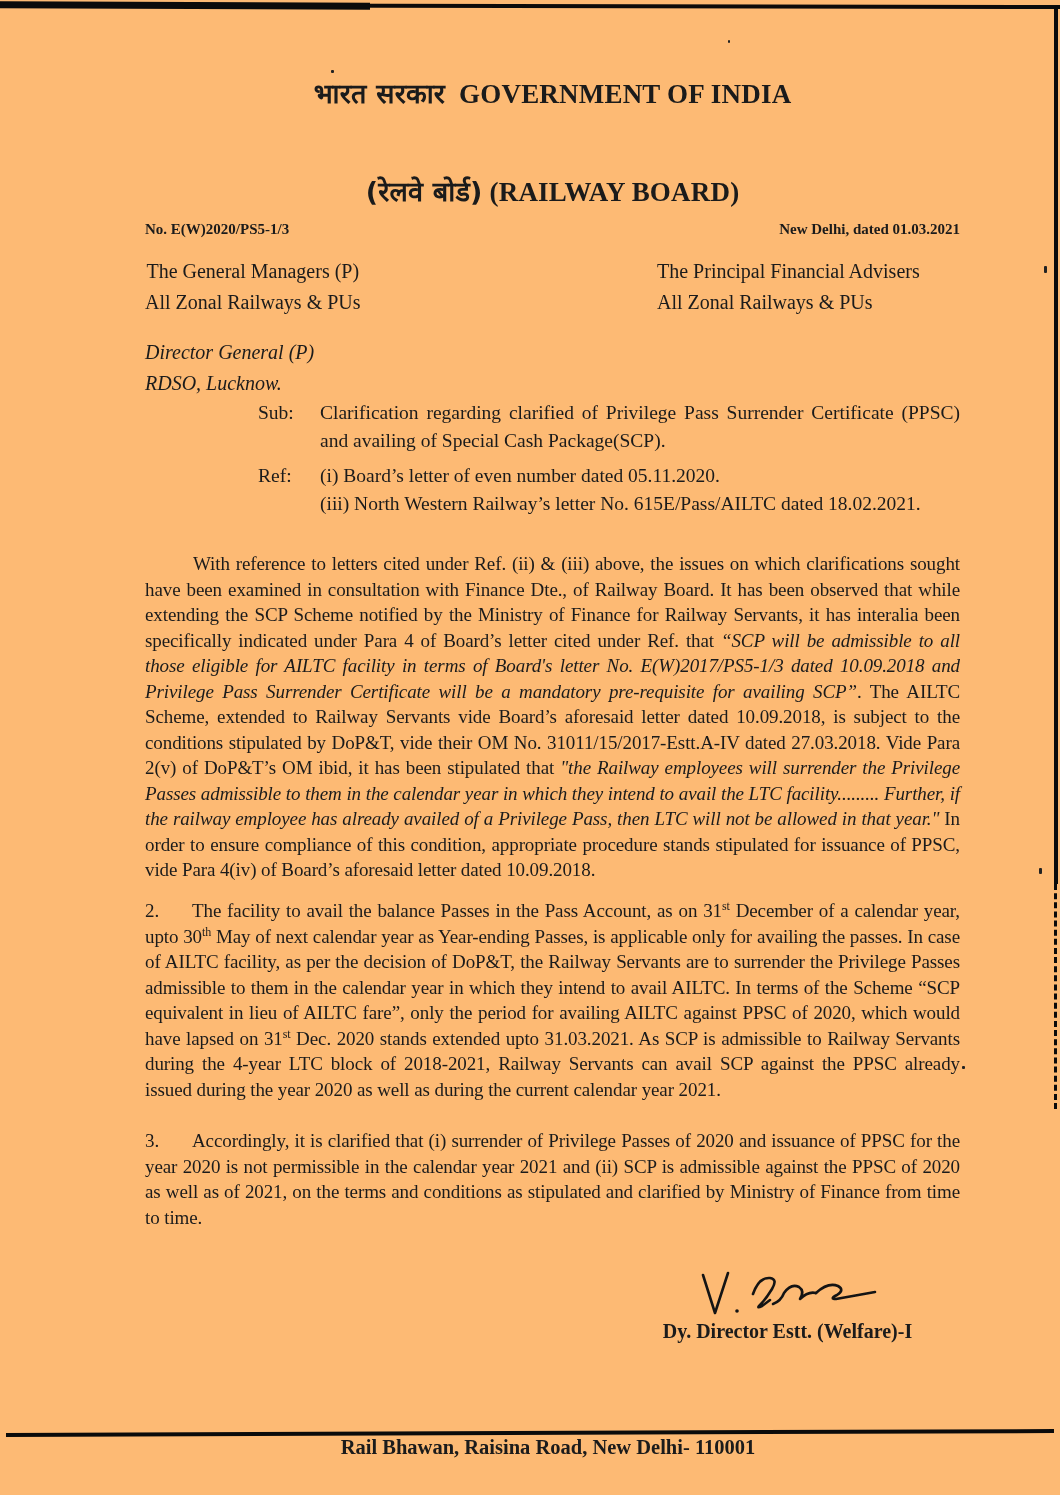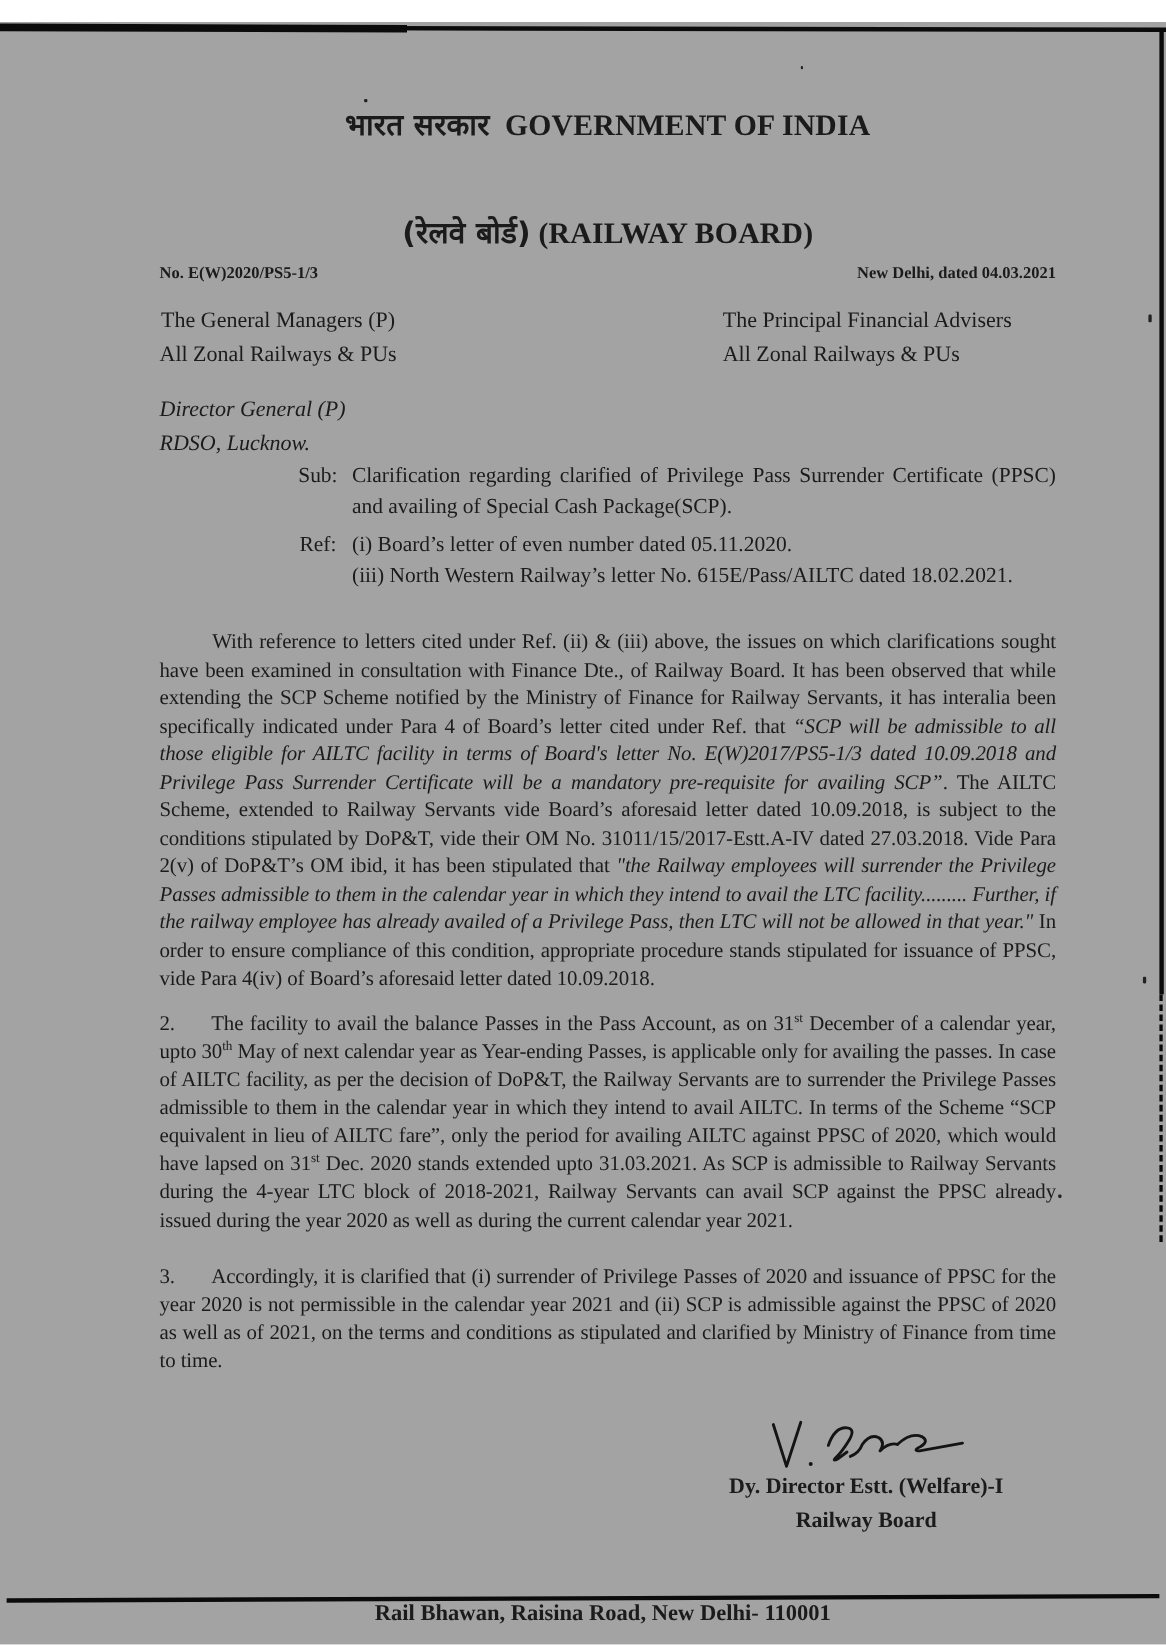--- a/index.html
+++ b/index.html
@@ -1,18 +1,18 @@
 <!DOCTYPE html>
 <html><head>
 <meta charset="utf-8">
 <style>
   html,body{margin:0;padding:0;background:#ffffff;}
   body{width:1060px;height:1495px;position:relative;overflow:hidden;
        font-family:"Liberation Serif", serif;color:#1b1b1b;}
-  .page{position:absolute;inset:0;background:#a3a3a3;margin-top:20px;}
+  .page{position:absolute;inset:0;background:#fdba74;}
 
   
   .rule-top{position:absolute;top:4px;left:0;width:1060px;height:4px;background:#0b0b0b;transform:rotate(.12deg);}
   .rule-top-thick{position:absolute;top:2px;left:0;width:370px;height:7px;background:#0b0b0b;transform:rotate(.2deg);}
   .rule-right{position:absolute;top:6px;right:2px;width:4px;height:878px;background:#0a0a0a;}
   .rule-right-dash{position:absolute;top:884px;right:3px;height:225px;width:0;border-right:3px dashed #0a0a0a;}
   .rule-footer{position:absolute;top:1431px;left:6px;width:1048px;height:4px;background:#0b0b0b;transform:rotate(-.22deg);}
   .speck{position:absolute;background:#222;border-radius:1px;}
 
   .content{position:absolute;left:145px;top:0;width:815px;height:100%;}
@@ -24,21 +24,21 @@
 
   .refline{top:221px;display:flex;justify-content:space-between;font-weight:bold;font-size:15px;}
   .addr{top:256px;font-size:20px;line-height:31px;}
   .addr-right{position:absolute;left:512px;top:0;}
   .addr-left{position:absolute;left:0;top:0;text-align:center;}
   .dg{top:337px;font-size:20px;line-height:31px;font-style:italic;}
 
   .labelled{display:flex;font-size:19.5px;line-height:27.5px;}
   .sub{top:399px;padding-left:113px;}
   .ref{top:462px;padding-left:113px;}
-  .lab{width:62px;flex:none;text-align:center;}
+  .lab{width:62px;flex:none;}
   .labtxt{flex:1;text-align:justify;}
   .reftxt{flex:1;}
   .reftxt div{white-space:nowrap;}
 
   .para{position:absolute;left:0;right:0;margin:0;text-align:justify;
         font-size:19px;line-height:25.5px;letter-spacing:-0.1px;}
   .p1{top:551px;text-indent:48px;}
   .p2{top:898px;} .p3{top:1128px;} .p4{top:1239px;}
   .pnum{display:inline-block;width:47px;text-indent:0;}
   .it{font-style:italic;}
@@ -72,21 +72,21 @@
 
     <div class="abs masthead m1">
       <span class="hi">भारत सरकार</span>&nbsp;&nbsp;<span>GOVERNMENT OF INDIA</span>
     </div>
     <div class="abs masthead m3">
       <span class="hi">(रेलवे बोर्ड)</span> <span>(RAILWAY BOARD)</span>
     </div>
 
     <div class="abs refline">
       <span>No. E(W)2020/PS5-1/3</span>
-      <span>New Delhi, dated  04.03.2021</span>
+      <span>New Delhi, dated  01.03.2021</span>
     </div>
 
     <div class="abs addr">
       <div class="addr-left">
         <div>The General Managers (P)</div>
         <div>All Zonal Railways &amp; PUs</div>
       </div>
       <div class="addr-right">
         <div>The Principal Financial Advisers</div>
         <div>All Zonal Railways &amp; PUs</div>
@@ -124,18 +124,17 @@
     <svg width="190" height="50" viewBox="0 0 190 50">
       <g fill="none" stroke="#141414" stroke-width="2.6" stroke-linecap="round" stroke-linejoin="round">
         <path d="M10 7 L22 45 L35 5"></path>
         <circle cx="44" cy="43" r="1.8" fill="#141414" stroke="none"></circle>
         <path d="M60 26 Q66 9 77 10 Q85 11 79 21 Q73 31 67 37 Q63 41 69 38 L77 32"></path>
         <path d="M80 36 Q88 33 91 25 Q98 15 106 19 Q112 23 107 31 Q115 23 123 25"></path>
         <path d="M123 25 Q135 14 145 18 Q152 22 144 27 Q136 31 143 31 L182 24"></path>
       </g>
     </svg>
     <div>Dy. Director Estt. (Welfare)-I</div>
-    <div>Railway Board</div>
   </div>
 
   <div class="footer">Rail Bhawan, Raisina Road, New Delhi- 110001</div>
 
 </div>
 
 </body></html>

